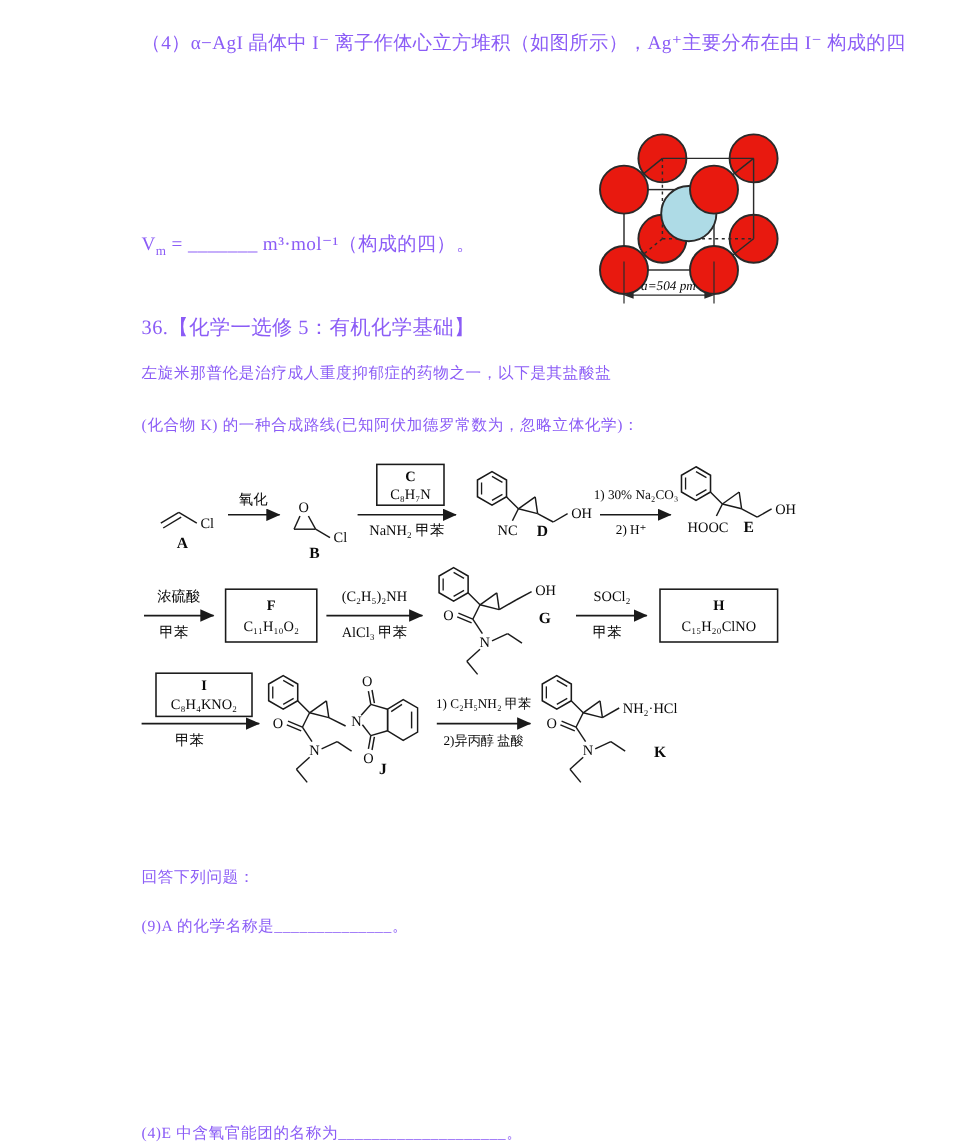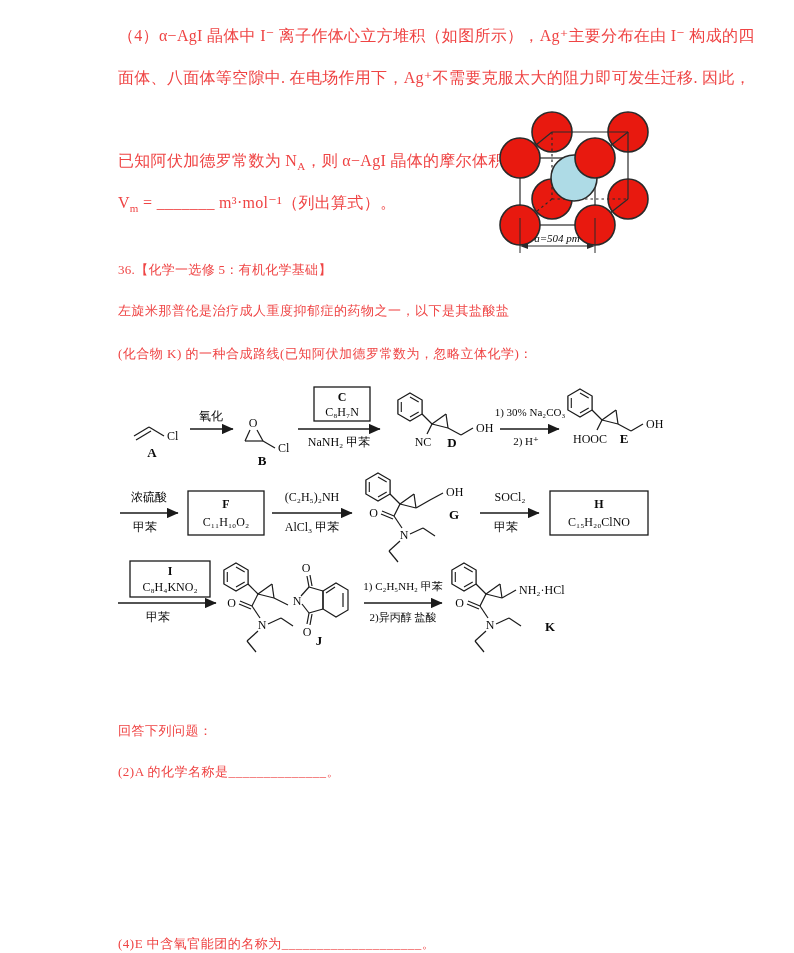--- a/index.html
+++ b/index.html
@@ -1,19 +1,19 @@
 <!DOCTYPE html>
 <html><head>
 <meta charset="utf-8">
 <style>
   * { margin:0; padding:0; box-sizing:border-box; }
   html,body { background:#ffffff; }
   .page {
     position:relative; width:794px; height:953px; background:#fff;
-    font-family:"Liberation Serif","DejaVu Serif",serif; color:#ef4444;
+    font-family:"Liberation Serif","DejaVu Serif",serif; color:#8b5cf6;
     overflow:hidden;
   }
   .tline { position:absolute; left:118px; font-size:16px; white-space:pre; letter-spacing:0.3px; }
   .tline.big { font-size:13px; letter-spacing:0.5px; }
   .tline sub { font-size:11px; }
   svg { position:absolute; font-family:"Liberation Serif","DejaVu Serif",serif; }
   .bond { stroke:#1a1a1a; stroke-width:1.2; fill:none; }
   .arrow { stroke:#1a1a1a; stroke-width:1.3; fill:none; }
   .rbox { fill:none; stroke:#1a1a1a; stroke-width:1.3; }
   .at  { font-size:12px; fill:#0a0a0a; }
@@ -23,23 +23,21 @@
   .bx  { font-size:12px; fill:#0a0a0a; }
   .bxb { font-size:12px; font-weight:bold; fill:#0a0a0a; }
   .dim { font-size:11px; font-style:italic; fill:#0a0a0a; }
 </style>
 </head>
 <body>
 
 <div class="page">
 
   <div class="tline" style="top:26px">（4）α−AgI 晶体中 I⁻ 离子作体心立方堆积（如图所示），Ag⁺主要分布在由 I⁻ 构成的四</div>
-  <div class="tline" style="top:68px">面体、八面体等空隙中. 在电场作用下，Ag⁺不需要克服太大的阻力即可发生迁移. 因此，</div>
-  <div class="tline" style="top:151px"><span>已知阿伏加德罗常数为 N</span><sub>A</sub><span>，则 α−AgI 晶体的摩尔体积</span></div>
-  <div class="tline" style="top:193px"><span>V</span><sub>m</sub><span> = _______ m³·mol⁻¹（列出算式）。</span></div>
+  <div class="tline" style="top:193px"><span>V</span><sub>m</sub><span> = _______ m³·mol⁻¹（构成的四）。</span></div>
 
   <svg style="left:495px; top:106px;" width="178" height="152" viewBox="0 0 178 152">
 
     <g>
       <circle cx="57" cy="26" r="20" fill="#e8190f" stroke="#2a2a2a" stroke-width="1.6"></circle>
       <circle cx="133" cy="26" r="20" fill="#e8190f" stroke="#2a2a2a" stroke-width="1.6"></circle>
       <circle cx="57" cy="93" r="20" fill="#e8190f" stroke="#2a2a2a" stroke-width="1.6"></circle>
       <circle cx="133" cy="93" r="20" fill="#e8190f" stroke="#2a2a2a" stroke-width="1.6"></circle>
     </g>
 
@@ -67,21 +65,21 @@
     <g stroke="#2a2a2a" stroke-width="1">
       <line x1="25" y1="112" x2="25" y2="147"></line>
       <line x1="100" y1="112" x2="100" y2="147"></line>
       <line x1="31" y1="140" x2="94" y2="140"></line>
       <polygon points="25,140 33,137 33,143" fill="#2a2a2a" stroke="none"></polygon>
       <polygon points="100,140 92,137 92,143" fill="#2a2a2a" stroke="none"></polygon>
       <text class="dim" x="62" y="136" text-anchor="middle" stroke="none">a=504 pm</text>
     </g>
   </svg>
 
-  <div class="tline" style="top:261px; font-size:13px">36.【化学一选修 5：有机化学基础】</div>
+  <div class="tline" style="top:261px; font-size:17px">36.【化学一选修 5：有机化学基础】</div>
   <div class="tline big" style="top:302px">左旋米那普伦是治疗成人重度抑郁症的药物之一，以下是其盐酸盐</div>
   <div class="tline big" style="top:345px">(化合物 K) 的一种合成路线(已知阿伏加德罗常数为，忽略立体化学)：</div>
 
   <svg style="left:112px; top:383px;" width="600" height="290" viewBox="0 0 600 290">
     <defs>
       <g id="benzene">
         <polygon points="0,-14 12.1,-7 12.1,7 0,14 -12.1,7 -12.1,-7" fill="none" stroke="#1a1a1a" stroke-width="1.3"></polygon>
         <line x1="0" y1="-10" x2="8.7" y2="-5" stroke="#1a1a1a" stroke-width="1.1"></line>
         <line x1="8.7" y1="5" x2="0" y2="10" stroke="#1a1a1a" stroke-width="1.1"></line>
         <line x1="-8.7" y1="5" x2="-8.7" y2="-5" stroke="#1a1a1a" stroke-width="1.1"></line>
@@ -273,16 +271,16 @@
       <text class="at" x="378" y="246" text-anchor="middle">N</text>
       <line class="bond" x1="384" y1="241" x2="397" y2="235"></line>
       <line class="bond" x1="397" y1="235" x2="409" y2="243"></line>
       <line class="bond" x1="374" y1="248" x2="363" y2="258"></line>
       <line class="bond" x1="363" y1="258" x2="372" y2="269"></line>
       <text class="lbl" x="438" y="248" text-anchor="middle">K</text>
     </g>
   </svg>
 
   <div class="tline big" style="top:722px">回答下列问题：</div>
-  <div class="tline big" style="top:763px">(2)A 的化学名称是______________。</div>
+  <div class="tline big" style="top:763px">(9)A 的化学名称是______________。</div>
   <div class="tline big" style="top:935px">(4)E 中含氧官能团的名称为____________________。</div>
 
 </div>
 
 </body></html>

